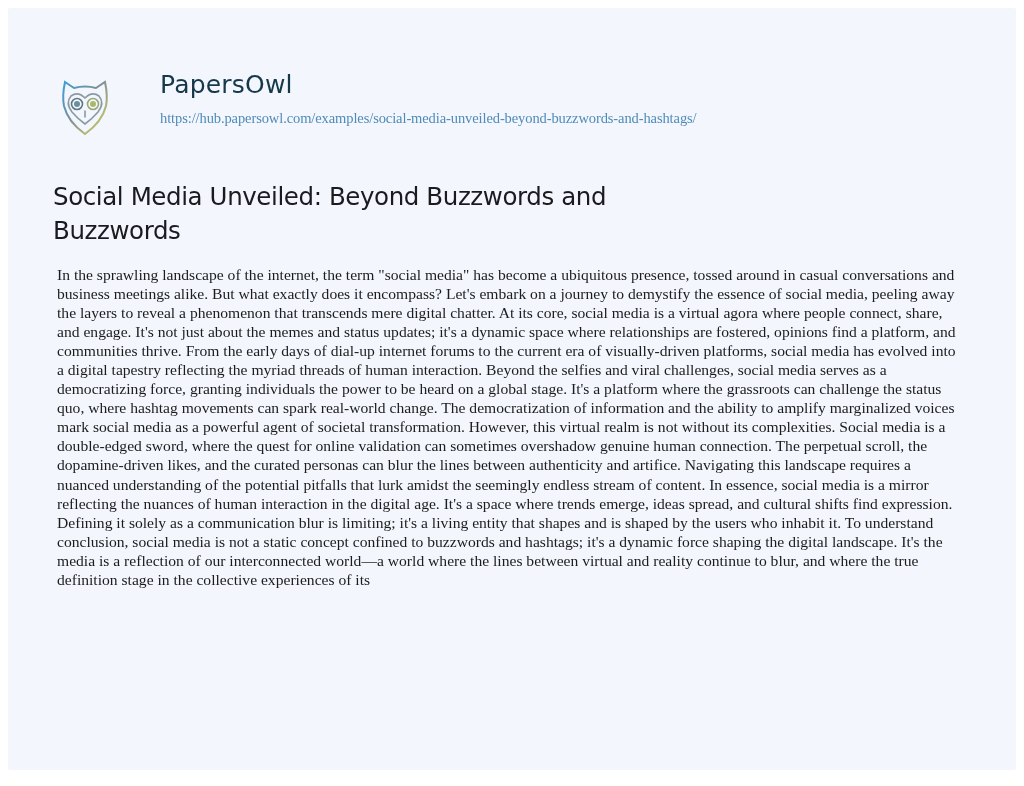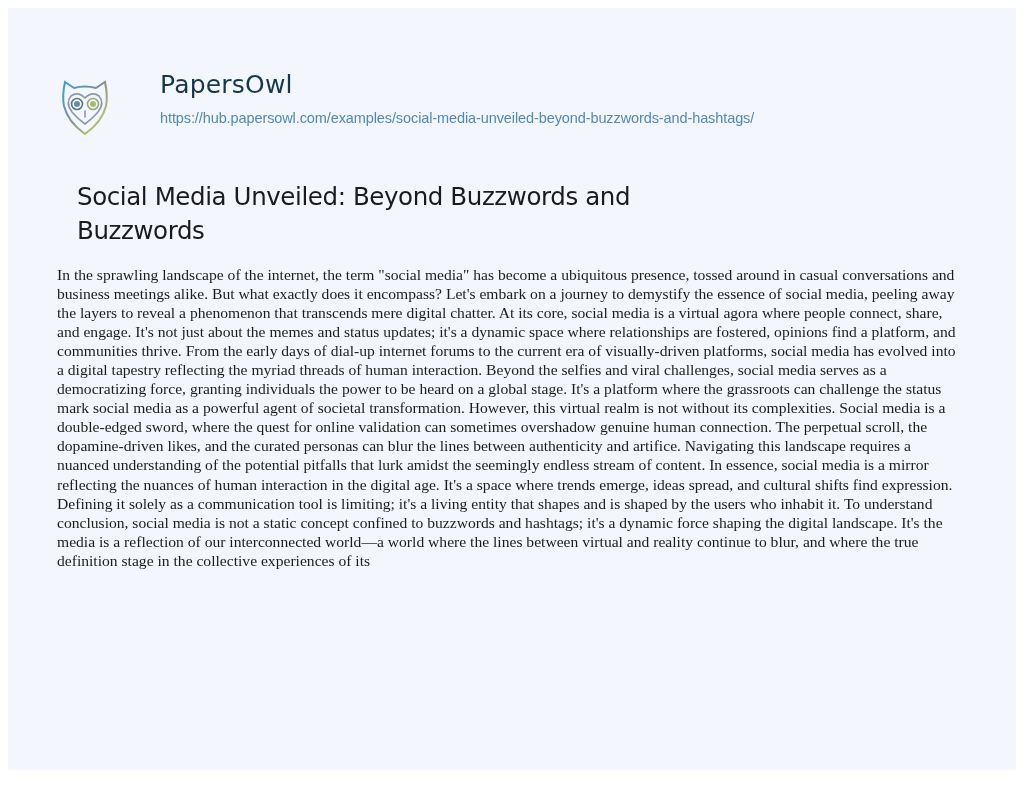--- a/index.html
+++ b/index.html
@@ -40,41 +40,41 @@
     font-weight: normal;
     font-size: 25px;
     color: #16394a;
     white-space: nowrap;
     letter-spacing: 0.2px;
   }
   .url {
     position: absolute;
     left: 107px;
     top: 40px;
-    font-family: Liberation Sans, sans-serif;
+    font-family: Liberation Serif, serif;
     font-size: 14.5px;
     color: #4f8bb8;
     white-space: nowrap;
     letter-spacing: -0.1px;
     text-decoration: none;
   }
   .title {
     position: absolute;
     left: 45px;
     top: 172px;
     width: 680px;
     font-family: "DejaVu Sans", sans-serif;
     font-size: 24.5px;
     font-weight: normal;
     line-height: 34px;
     color: #1b1b1f;
     margin: 0;
     letter-spacing: -0.4px;
   }
-  .title span { display: block; white-space: nowrap; margin-left: 24px; }
+  .title span { display: block; white-space: nowrap; }
   .body {
     position: absolute;
     left: 49px;
     top: 257px;
     width: 960px;
     font-family: "Liberation Serif", serif;
     font-size: 15.6px;
     line-height: 19.05px;
     color: #1c1c1c;
   }
@@ -121,24 +121,25 @@
   </h1>
 
   <div class="body">
     <span class="line">In the sprawling landscape of the internet, the term "social media" has become a ubiquitous presence, tossed around in casual conversations and</span>
     <span class="line">business meetings alike. But what exactly does it encompass? Let's embark on a journey to demystify the essence of social media, peeling away</span>
     <span class="line">the layers to reveal a phenomenon that transcends mere digital chatter. At its core, social media is a virtual agora where people connect, share,</span>
     <span class="line">and engage. It's not just about the memes and status updates; it's a dynamic space where relationships are fostered, opinions find a platform, and</span>
     <span class="line">communities thrive. From the early days of dial-up internet forums to the current era of visually-driven platforms, social media has evolved into</span>
     <span class="line">a digital tapestry reflecting the myriad threads of human interaction. Beyond the selfies and viral challenges, social media serves as a</span>
     <span class="line">democratizing force, granting individuals the power to be heard on a global stage. It's a platform where the grassroots can challenge the status</span>
+    <span class="line">quo, where hashtag movements can spark real-world change. The democratization of information and the ability to amplify marginalized voices</span>
     <span class="line">mark social media as a powerful agent of societal transformation. However, this virtual realm is not without its complexities. Social media is a</span>
     <span class="line">double-edged sword, where the quest for online validation can sometimes overshadow genuine human connection. The perpetual scroll, the</span>
     <span class="line">dopamine-driven likes, and the curated personas can blur the lines between authenticity and artifice. Navigating this landscape requires a</span>
     <span class="line">nuanced understanding of the potential pitfalls that lurk amidst the seemingly endless stream of content. In essence, social media is a mirror</span>
     <span class="line">reflecting the nuances of human interaction in the digital age. It's a space where trends emerge, ideas spread, and cultural shifts find expression.</span>
-    <span class="line">Defining it solely as a communication tool is limiting; it's a living entity that shapes and is shaped by the users who inhabit it. To understand</span>
+    <span class="line">Defining it solely as a communication blur is limiting; it's a living entity that shapes and is shaped by the users who inhabit it. To understand</span>
     <span class="line">conclusion, social media is not a static concept confined to buzzwords and hashtags; it's a dynamic force shaping the digital landscape. It's the</span>
     <span class="line">media is a reflection of our interconnected world—a world where the lines between virtual and reality continue to blur, and where the true</span>
     <span class="line">definition stage in the collective experiences of its</span>
   </div>
 
 </div>
 
 </body></html>

